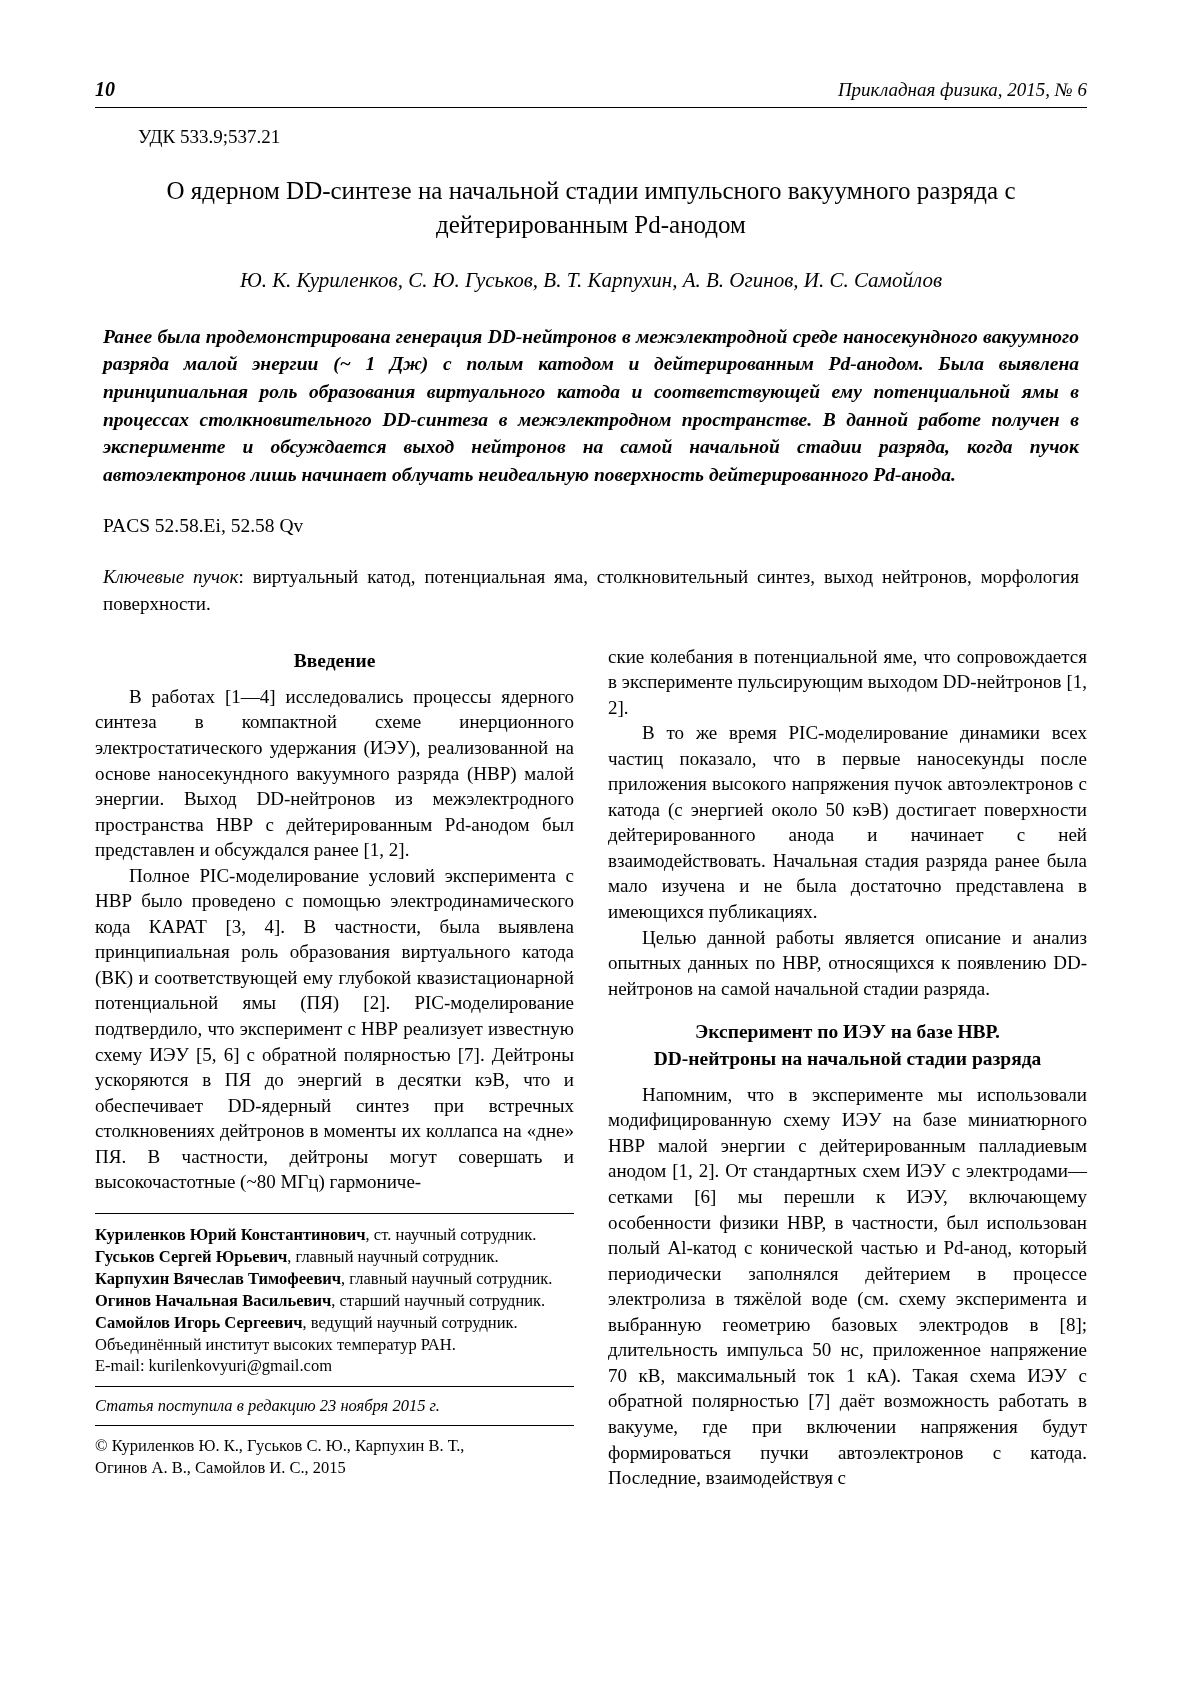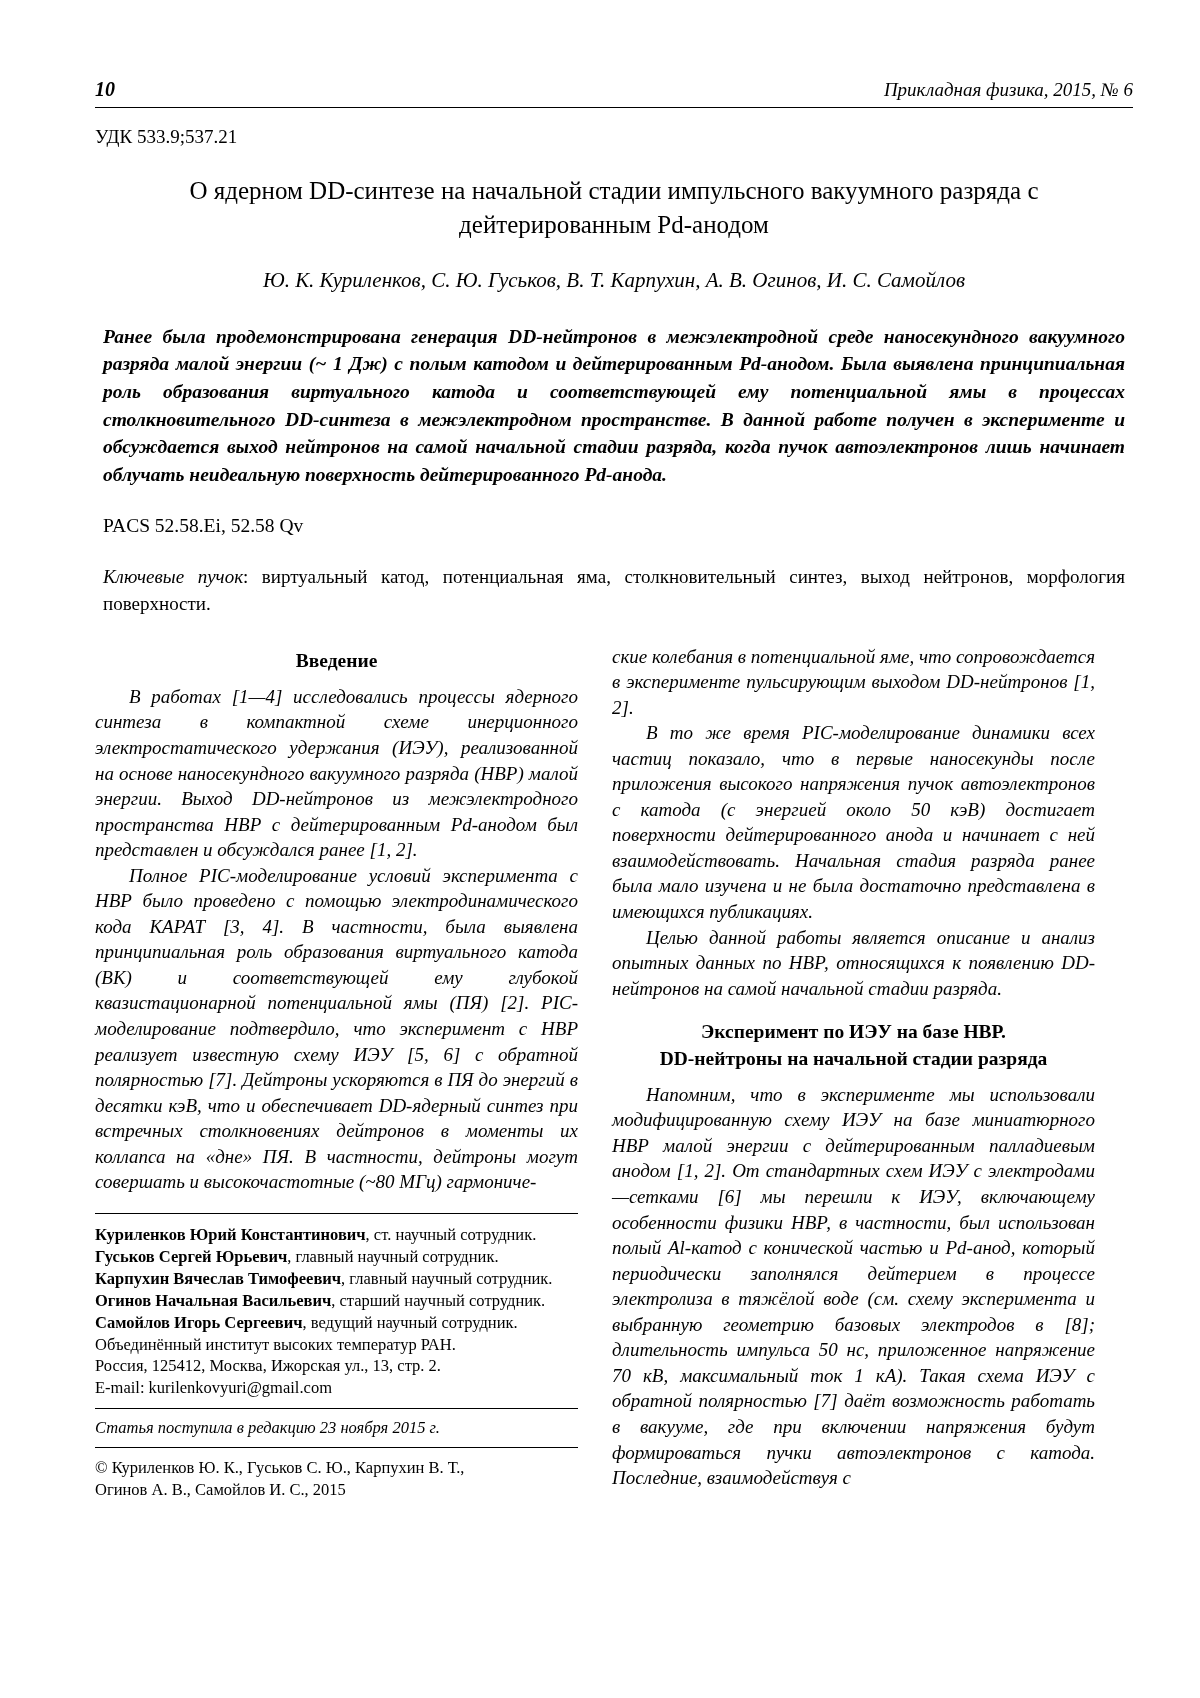--- a/index.html
+++ b/index.html
@@ -12,21 +12,21 @@
     height: 1698px;
     font-family: "Liberation Serif", serif;
     color: #000000;
     position: relative;
   }
   .page {
     position: relative;
     width: 1200px;
     height: 1246px;
     box-sizing: border-box;
-    padding: 78px 67px 40px 95px;
+    padding: 78px 113px 40px 95px;
   }
   
   .runhead {
     display: flex;
     justify-content: space-between;
     align-items: baseline;
     font-style: italic;
     font-size: 19px;
     padding-bottom: 6px;
   }
@@ -35,20 +35,21 @@
     font-size: 20px;
   }
   .rule {
     border-top: 1.6px solid #000;
     margin-bottom: 18px;
   }
   
   .udc {
     font-size: 19px;
     margin-bottom: 26px;
+    margin-left: 43px;
   }
   
   .title {
     text-align: center;
     font-weight: normal;
     font-size: 25px;
     line-height: 1.35;
     margin: 0 40px 26px 40px;
   }
   .authors {
@@ -95,21 +96,20 @@
     line-height: 1.35;
     margin: 4px 0 10px 0;
   }
   p.body {
     font-size: 19px;
     line-height: 1.345;
     text-align: justify;
     margin: 0;
     text-indent: 34px;
     hyphens: auto;
-    font-style: italic;
   }
   p.body.noindent { text-indent: 0; }
   
   .fn-rule {
     border-top: 1.2px solid #000;
     margin: 18px 0 10px 0;
     width: 100%;
   }
   .fn {
     font-size: 16.5px;
@@ -170,21 +170,20 @@
         <div>
           <span class="name">Карпухин Вячеслав Тимофеевич</span><span>, главный научный сотрудник.</span>
         </div>
         <div>
           <span class="name">Огинов Начальная Васильевич</span><span>, старший научный сотрудник.</span>
         </div>
         <div>
           <span class="name">Самойлов Игорь Сергеевич</span><span>, ведущий научный сотрудник.</span>
         </div>
         <div>Объединённый институт высоких температур РАН.</div>
-        <div>Россия, 125412, Москва, Ижорская ул., 13, стр. 2.</div>
         <div>E-mail: kurilenkovyuri@gmail.com</div>
       </div>
 
       <div class="fn-sep"></div>
       <div class="fn-italic">Статья поступила в редакцию 23 ноября 2015 г.</div>
 
       <div class="fn-sep"></div>
       <div class="fn">
         <div>© Куриленков Ю. К., Гуськов С. Ю., Карпухин В. Т.,</div>
         <div>Огинов А. В., Самойлов И. С., 2015</div>

